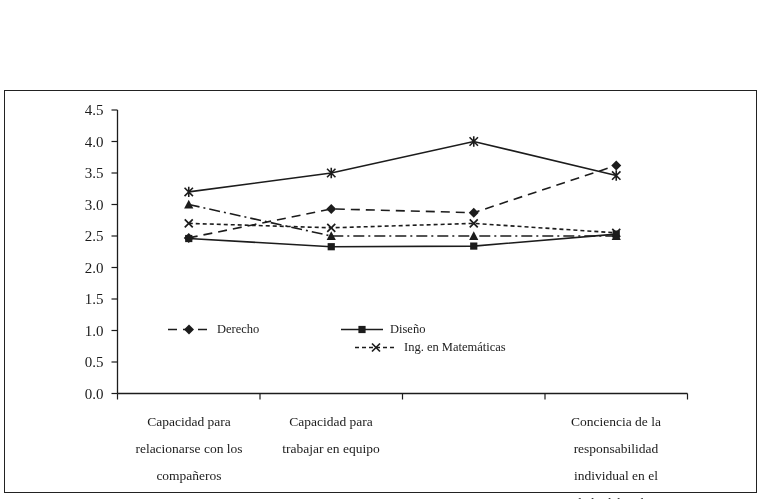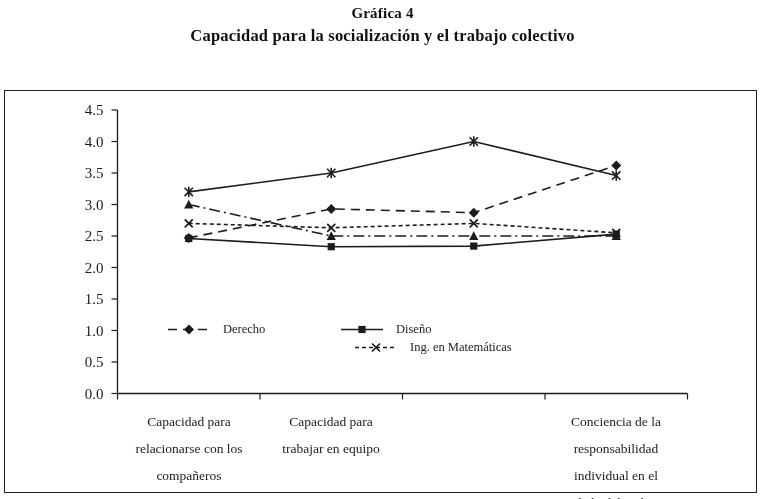--- a/index.html
+++ b/index.html
@@ -25,37 +25,33 @@
     position: absolute;
     width: 160px;
     text-align: center;
     font-size: 13.5px;
     line-height: 27px;
     color: #1c1c1c;
     white-space: pre-line;
   }
   .legend-entry {
     position: absolute;
-    display: flex; align-items: center; gap: 12px;
+    display: flex; align-items: center; gap: 6px;
     height: 13px;
     font-size: 12.5px;
     color: #1c1c1c;
     white-space: nowrap;
   }
   .legend-entry svg { flex: 0 0 auto; }
 </style>
 </head>
 <body>
 
 <div class="page">
 
-  <div class="titles">
-    <div class="title1">Gráfica 4</div>
-    <div class="title2">Capacidad para la socialización y el trabajo colectivo</div>
-  </div>
 
   <div class="chart-box">
     <svg id="chart" width="751" height="401">
         <g stroke="#1c1c1c" stroke-width="1.3">
           <line x1="112.5" y1="302.5" x2="112.5" y2="19"></line>
           <line x1="112.5" y1="302.5" x2="682.5" y2="302.5"></line>
         </g>
         <g stroke="#1c1c1c" stroke-width="1.2">
           <line x1="106.5" y1="302.5" x2="112.5" y2="302.5"></line>
           <line x1="106.5" y1="271" x2="112.5" y2="271"></line>

